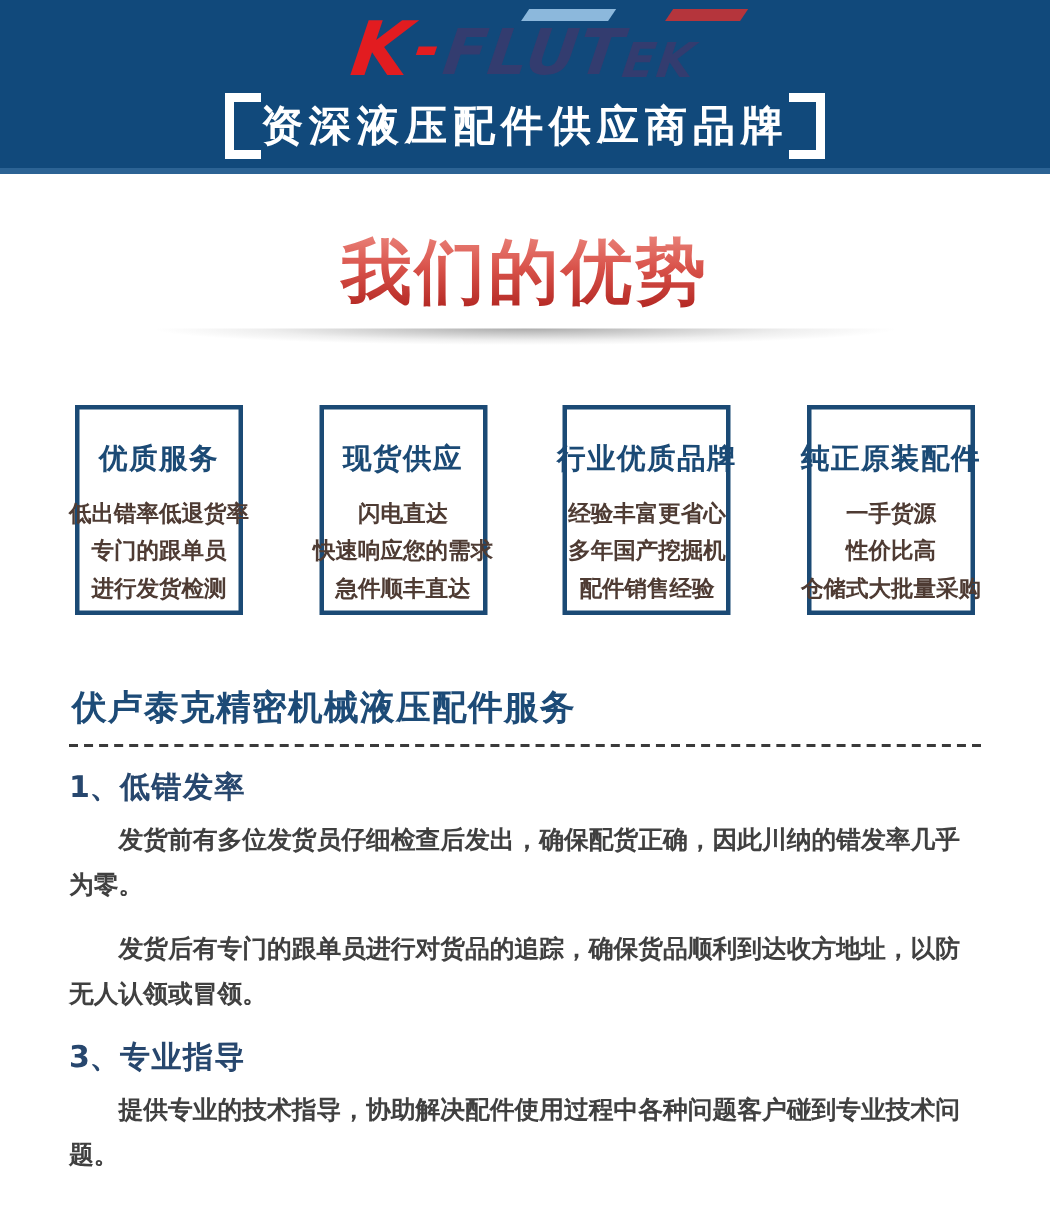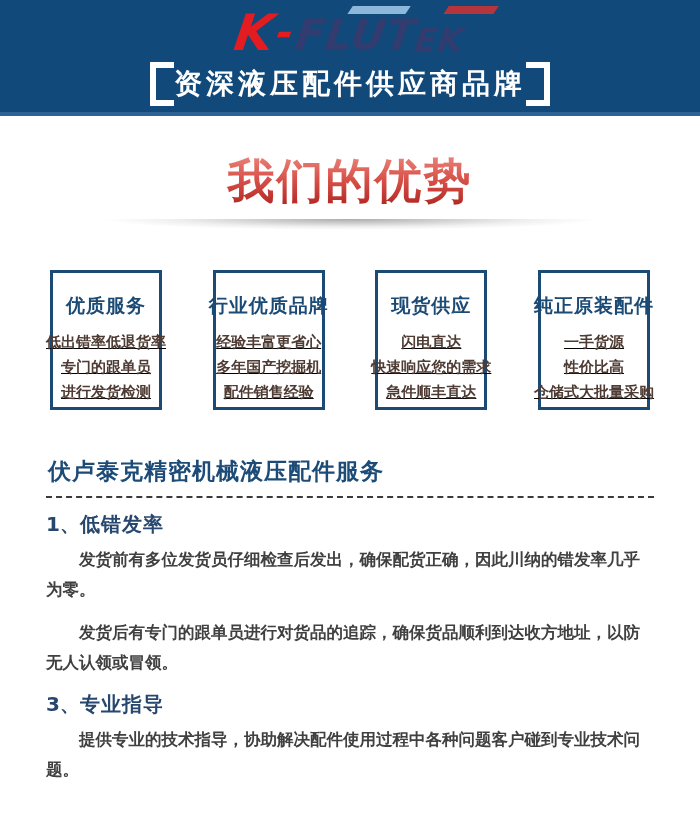--- a/index.html
+++ b/index.html
@@ -60,21 +60,21 @@
   }
   .adv-box {
     width:112px; height:140px; border:3px solid #1B4A75; background:#fff;
     display:flex; flex-direction:column; align-items:center;
   }
   .adv-box .box-title {
     margin-top:20px; color:#1B4A75; font-size:19px; font-weight:bold; letter-spacing:1px;
     white-space:nowrap;
   }
   .adv-box .box-lines {
-    margin-top:11px; text-align:center;text-decoration:underline;
+    margin-top:11px; text-align:center;
   }
   .adv-box .box-line {
     color:#4E3B33; font-size:15px; font-weight:bold; line-height:25px; white-space:nowrap;
     font-family:"DejaVu Serif", serif;
   }
 
   
   .service { margin:46px 46px 0 46px; }
   .service-title {
     color:#1D4B77; font-size:23px; font-weight:bold; letter-spacing:1px;
@@ -122,34 +122,34 @@
     <div class="adv-box">
       <div class="box-title">优质服务</div>
       <div class="box-lines">
         <div class="box-line">低出错率低退货率</div>
         <div class="box-line">专门的跟单员</div>
         <div class="box-line">进行发货检测</div>
       </div>
     </div>
 
     <div class="adv-box">
+      <div class="box-title">现货供应</div>
+      <div class="box-lines">
+        <div class="box-line">闪电直达</div>
+        <div class="box-line">快速响应您的需求</div>
+        <div class="box-line">急件顺丰直达</div>
+      </div>
+    </div>
+
+    <div class="adv-box">
       <div class="box-title">行业优质品牌</div>
       <div class="box-lines">
         <div class="box-line">经验丰富更省心</div>
         <div class="box-line">多年国产挖掘机</div>
         <div class="box-line">配件销售经验</div>
-      </div>
-    </div>
-
-    <div class="adv-box">
-      <div class="box-title">现货供应</div>
-      <div class="box-lines">
-        <div class="box-line">闪电直达</div>
-        <div class="box-line">快速响应您的需求</div>
-        <div class="box-line">急件顺丰直达</div>
       </div>
     </div>
 
     <div class="adv-box">
       <div class="box-title">纯正原装配件</div>
       <div class="box-lines">
         <div class="box-line">一手货源</div>
         <div class="box-line">性价比高</div>
         <div class="box-line">仓储式大批量采购</div>
       </div>

